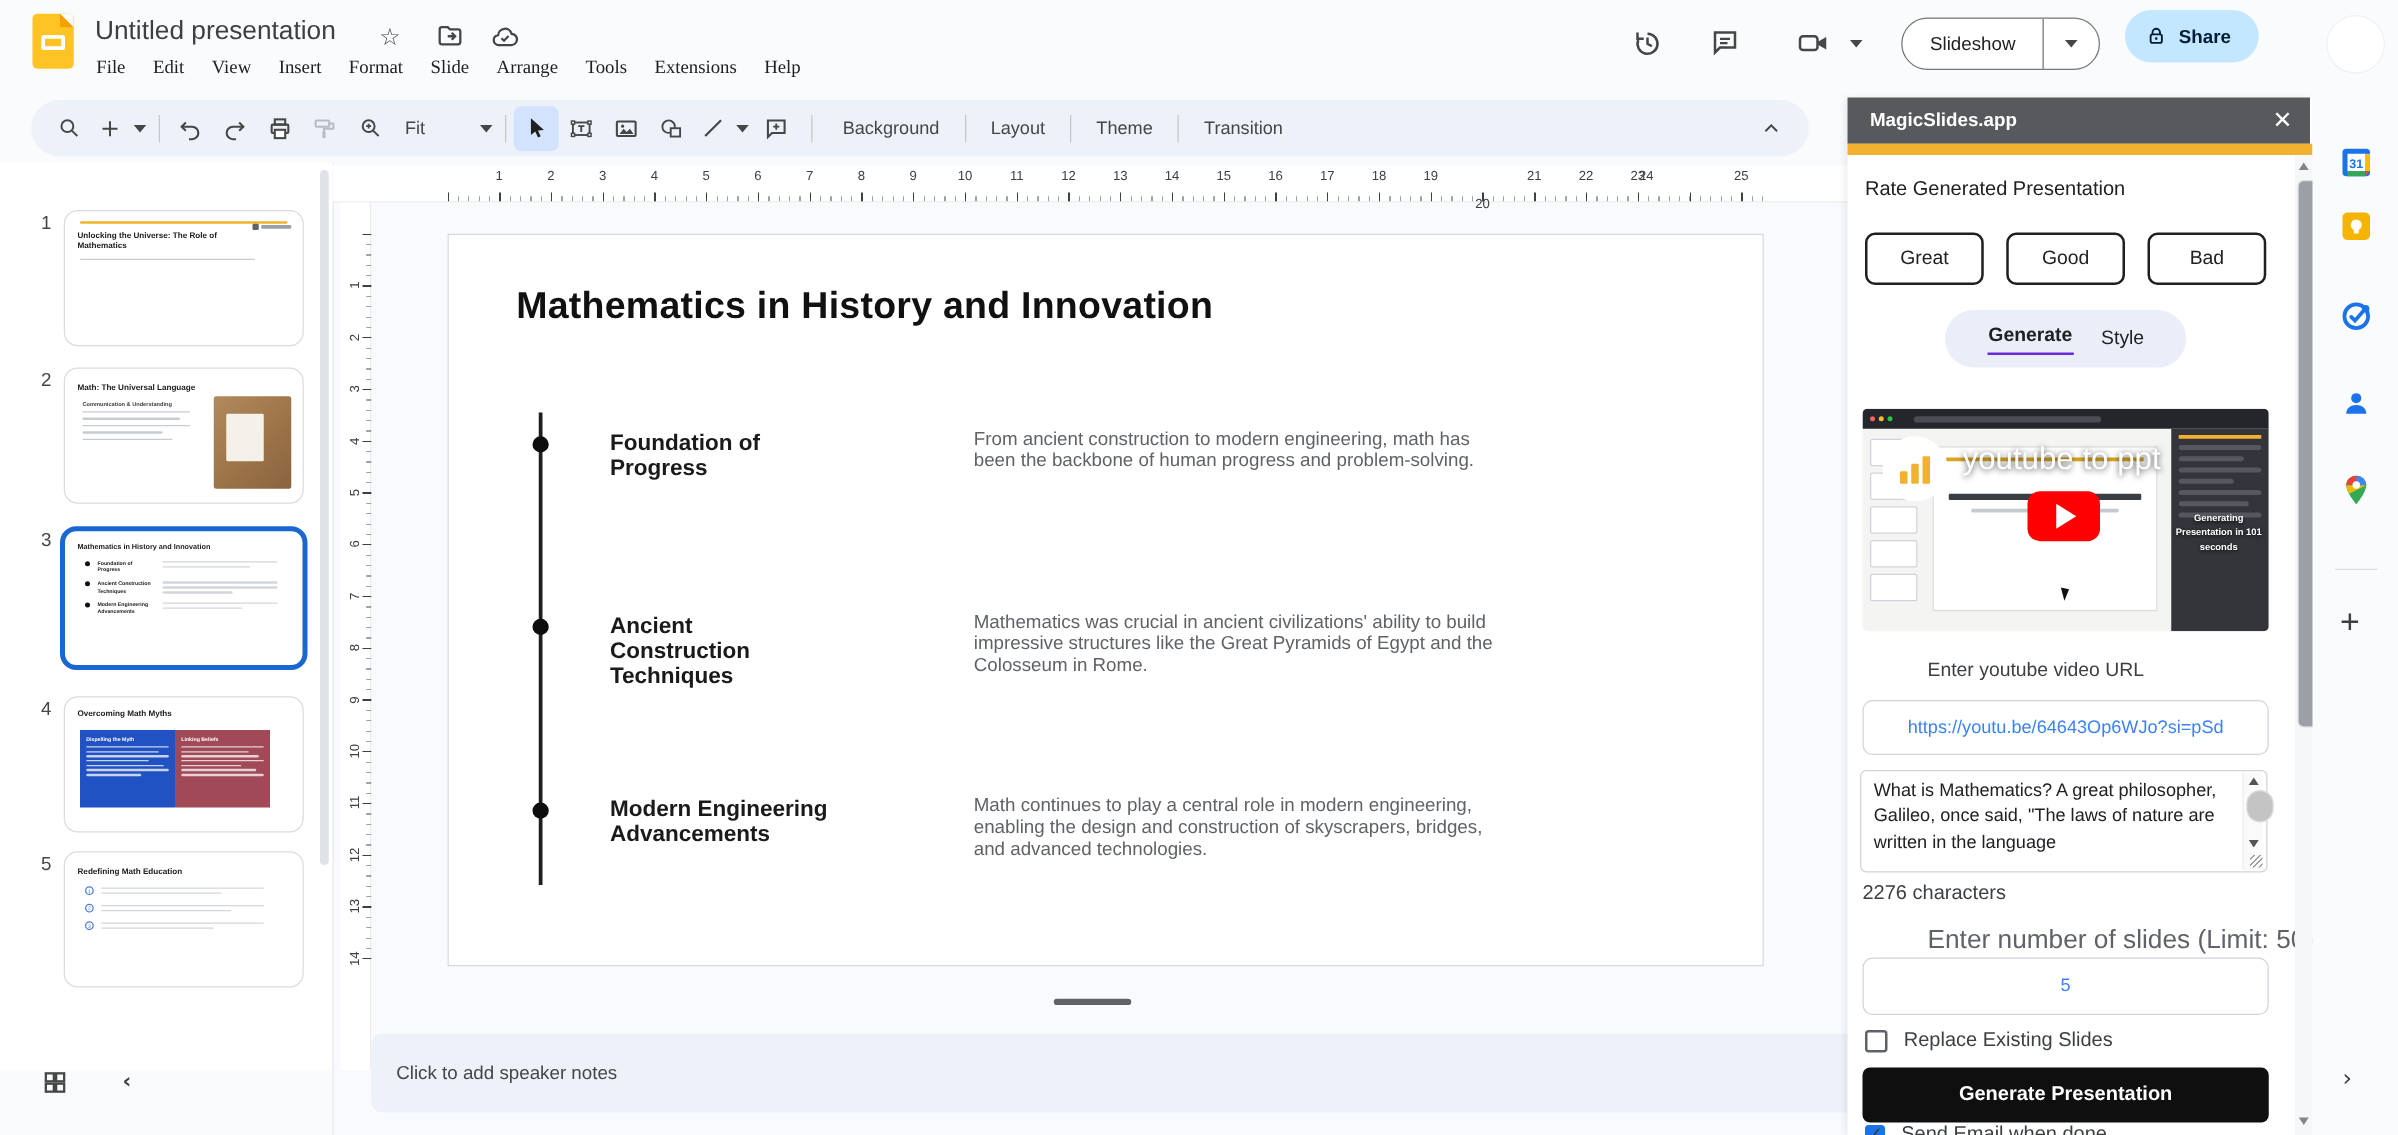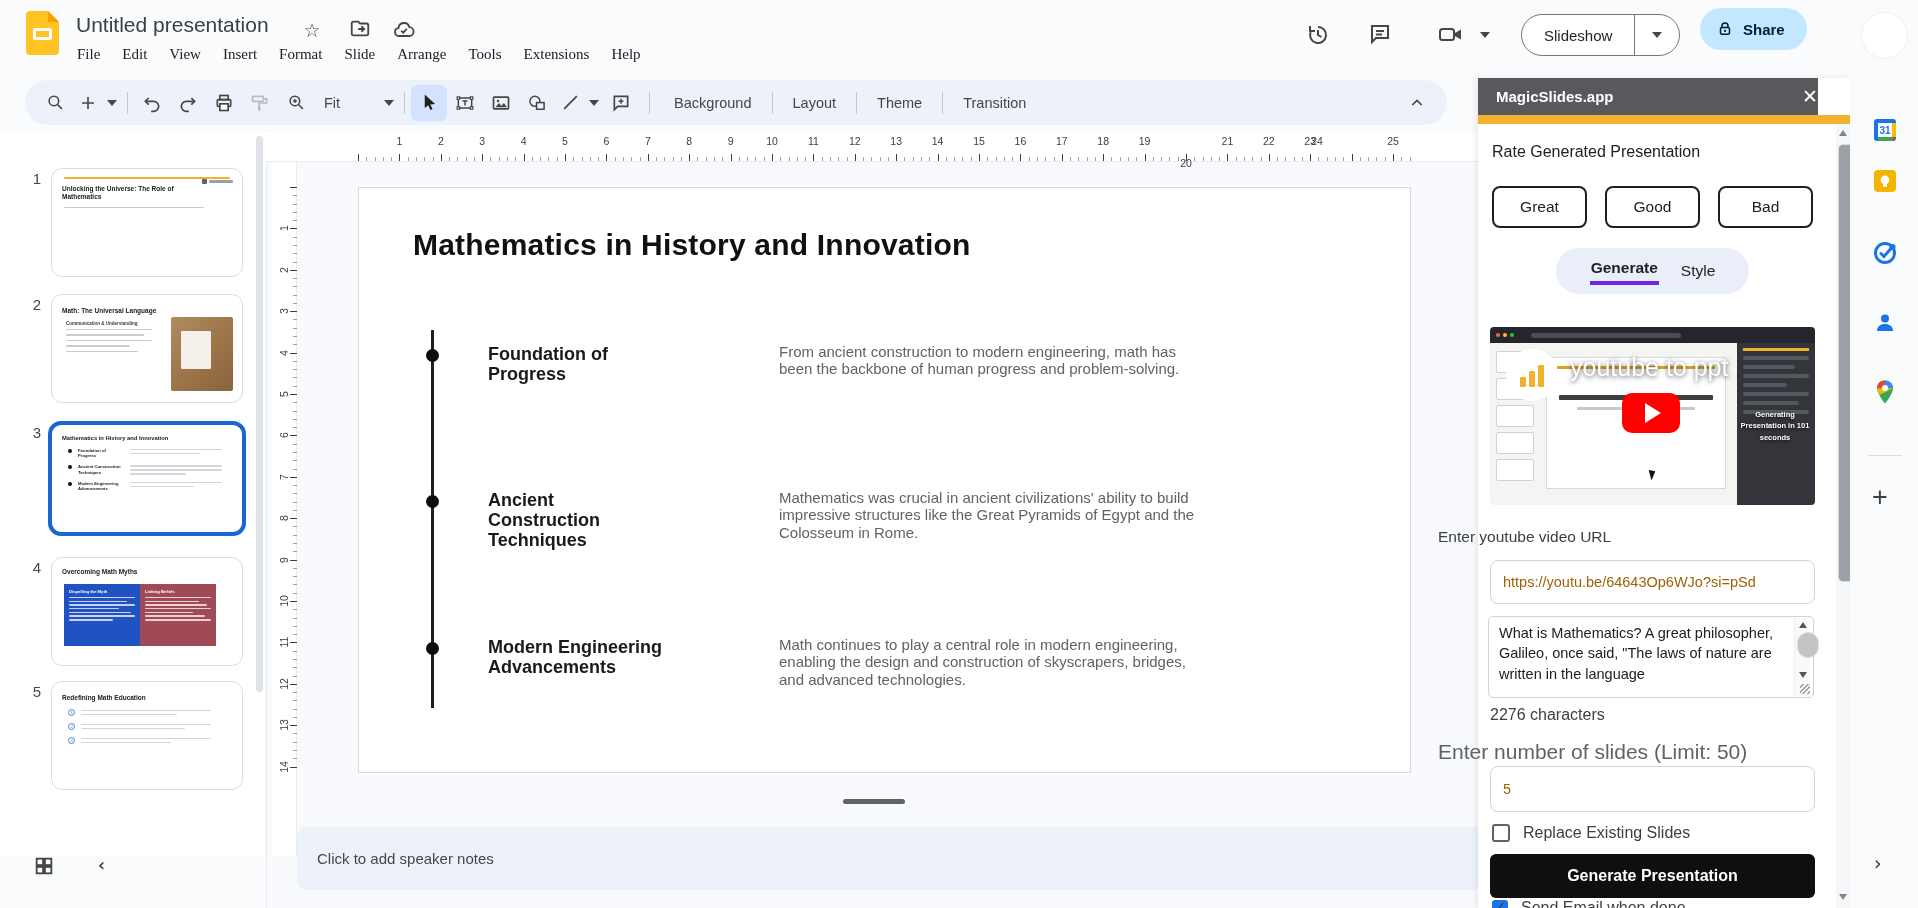--- a/index.html
+++ b/index.html
@@ -99,28 +99,28 @@
   .tl-h { left:488px; width:176px; font-size:18px; font-weight:bold; color:#1a1a1a; line-height:1.12; cursor:text; }
   .tl-d { left:779px; width:430px; font-size:15px; color:#5f6368; line-height:1.15; cursor:text; }
   #scroll-dash { left:843px; top:799px; width:62px; height:5px; background:#5f6368; border-radius:3px; }
   #notes { left:297px; top:827px; width:1195px; height:63px; background:#edf2fa; border-radius:9px; display:flex; align-items:center; padding-left:20px; cursor:text; }
   #notes span { font-size:15px; color:#444746; }
   #grid-btn { left:33px; top:855px; cursor:pointer; }
   #film-collapse { left:98px; top:855px; font-size:17px; color:#3c4043; cursor:pointer; font-weight:bold; }
 
   
   #panel { left:1478px; top:78px; width:372px; height:830px; background:#fff; box-shadow:-2px 0 6px rgba(0,0,0,.08); }
-  #panel-head { left:1478px; top:78px; width:340px; height:37px; background:#58595c; display:flex; align-items:center; justify-content:space-between; padding:0 0 0 18px; }
+  #panel-head { left:1478px; top:78px; width:370px; height:37px; background:#58595c; display:flex; align-items:center; justify-content:space-between; padding:0 14px 0 18px; }
   #panel-head .nm { color:#fff; font-size:15px; font-weight:bold; }
   #panel-close { color:#fff; font-size:19px; cursor:pointer; line-height:1; }
   #panel-yellow { left:1478px; top:115px; width:372px; height:9px; background:#f2b12e; }
   #rate-label { left:1492px; top:143px; font-size:16px; color:#202124; }
   .rate-btn { top:186px; width:95px; height:42px; border:2px solid #1f1f1f; border-radius:8px; background:#fff; font-size:15.5px; color:#202124; display:flex; align-items:center; justify-content:center; cursor:pointer; }
   #tabs { left:1556px; top:248px; width:193px; height:46px; background:#e9eef8; border-radius:23px; display:flex; align-items:center; justify-content:center; gap:22px; }
-  #tab-generate { font-size:15.5px; font-weight:bold; color:#202124; border-bottom:4px solid #6d28d9; padding:2px 1px 4px; cursor:pointer; }
+  #tab-generate { font-size:15.5px; font-weight:bold; color:#202124; border-bottom:2px solid #6d28d9; padding:2px 1px 4px; cursor:pointer; }
   #tab-style { font-size:15.5px; color:#202124; cursor:pointer; }
 
   
   #video { left:1490px; top:327px; width:325px; height:178px; background:#f4f4f2; border-radius:4px; overflow:hidden; cursor:pointer; }
   #v-chrome { position:absolute; left:0; top:0; width:100%; height:16px; background:#24262b; display:flex; align-items:center; gap:3px; padding:0 6px; }
   #v-chrome i { width:4px; height:4px; border-radius:50%; }
   #v-chrome .url { width:150px; height:5px; background:#4a4d53; border-radius:3px; margin-left:14px; }
   #v-film { position:absolute; left:6px; top:24px; width:38px; height:148px; display:grid; gap:5px; align-content:start; }
   #v-film i { height:22px; background:#fff; border:1px solid #cfd3d8; border-radius:2px; }
   #v-slide { position:absolute; left:56px; top:30px; width:180px; height:132px; background:#fff; border:1px solid #d8dadd; }
@@ -131,22 +131,22 @@
   #v-panel .yl { height:2.5px; background:#f2b12e; margin-bottom:5px; }
   #v-panel .rw { height:4px; background:#55585e; border-radius:2px; margin-bottom:5px; }
   #v-logo { position:absolute; left:16px; top:22px; width:52px; height:52px; background:#fff; border-radius:50%; display:flex; align-items:flex-end; justify-content:center; gap:3px; padding-bottom:14px; }
   #v-logo i { width:6px; background:#f2b12e; border-radius:1px; }
   #v-title { position:absolute; left:80px; top:26px; font-size:25px; color:#fff; font-weight:400; text-shadow:0 1px 5px rgba(0,0,0,.7); white-space:nowrap; }
   #v-play { position:absolute; left:132px; top:66px; width:58px; height:40px; background:#f00; border-radius:10px; display:flex; align-items:center; justify-content:center; }
   #v-play i { width:0; height:0; border-left:16px solid #fff; border-top:10px solid transparent; border-bottom:10px solid transparent; margin-left:4px; }
   #v-gen { position:absolute; right:5px; top:82px; width:70px; font-size:7.5px; font-weight:bold; color:#fff; text-align:center; text-shadow:0 1px 3px rgba(0,0,0,.8); line-height:1.5; }
   #v-cursor { position:absolute; left:160px; top:142px; width:0; height:0; border-left:6px solid #111; border-top:3px solid transparent; border-bottom:8px solid transparent; transform:rotate(-15deg); }
 
-  .p-label { left:1438px; font-size:15.5px; color:#3c4043; }
-  .p-input { left:1490px; width:325px; border:1px solid #cfd4dc; border-radius:8px; background:#fff; font-size:14.5px; color:#a16207; padding:12px 12px; font-family:"Liberation Sans",sans-serif; }
+  .p-label { left:1542px; font-size:15.5px; color:#3c4043; }
+  .p-input { left:1490px; width:325px; border:1px solid #cfd4dc; border-radius:8px; background:#fff; font-size:14.5px; color:#3b82f6; padding:12px 12px; font-family:"Liberation Sans",sans-serif;text-align:center; }
   #url-input { top:560px; height:44px; }
   #transcript { left:1488px; top:616px; width:326px; height:82px; border:1px solid #cfd4dc; border-radius:5px; resize:none; overflow:hidden; font-size:14.5px; line-height:1.4; color:#202124; padding:6px 26px 0 10px; font-family:"Liberation Sans",sans-serif; }
   #ta-scroll { left:1794px; top:618px; width:16px; height:78px; background:#fafafa; border-left:1px solid #eee; }
   #ta-scroll .up,#ta-scroll .dn { position:absolute; left:4px; width:0; height:0; border-left:4px solid transparent; border-right:4px solid transparent; }
   #ta-scroll .up { top:4px; border-bottom:6px solid #555; }
   #ta-scroll .dn { bottom:18px; border-top:6px solid #555; }
   #ta-scroll .thumb { position:absolute; left:2px; top:14px; width:11px; height:26px; background:#c4c4c4; }
   #ta-resize { left:1800px; top:684px; width:10px; height:10px;
      background:repeating-linear-gradient(135deg,transparent 0 2px,#9aa0a6 2px 3.2px); cursor:nwse-resize; }
   #char-count { left:1490px; top:706px; font-size:16px; color:#3c4043; }

